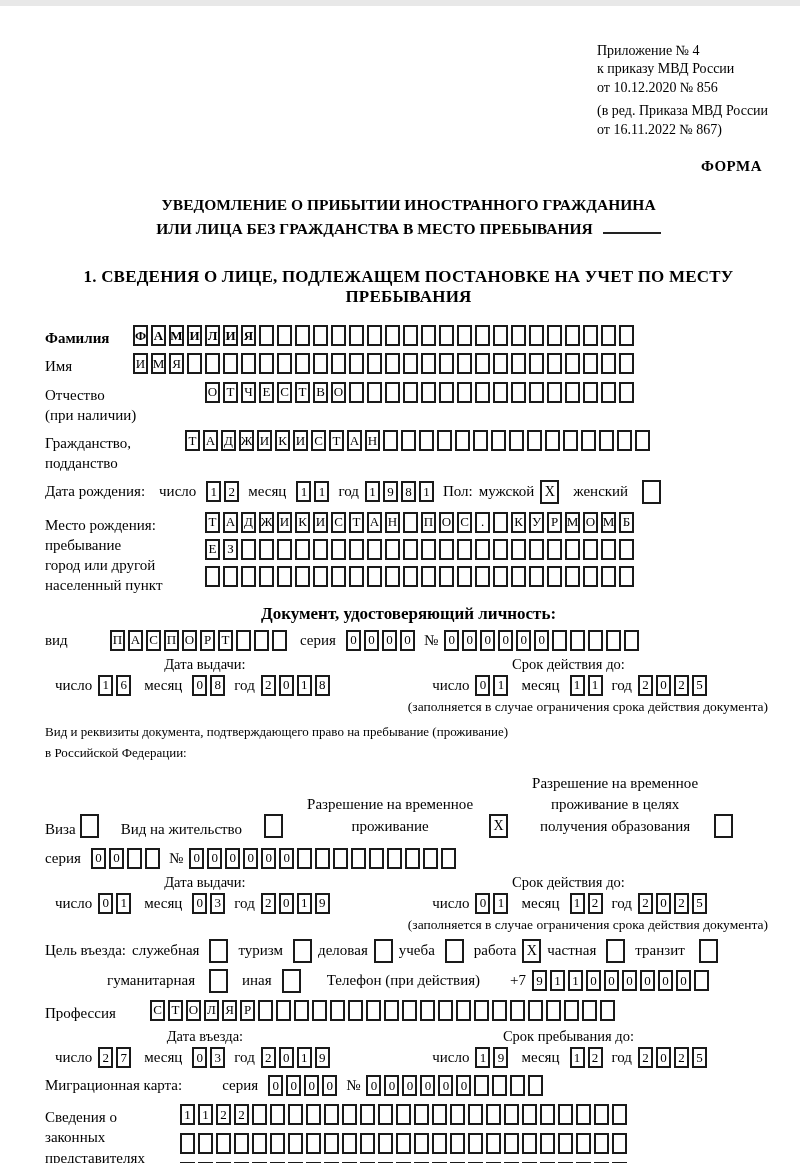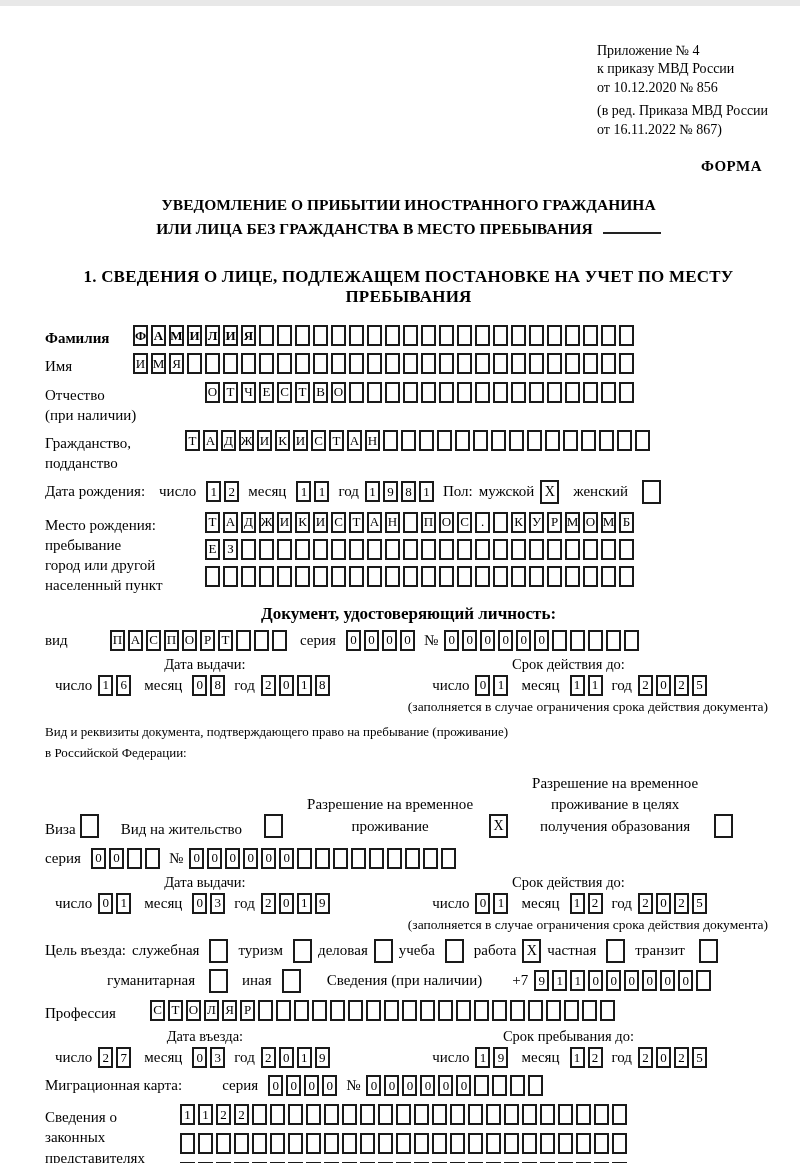--- a/index.html
+++ b/index.html
@@ -518,21 +518,21 @@
     <span class="chk ml10"></span>
     <span class="ml10">транзит</span>
     <span class="chk ml14"></span>
   </div>
 
   <div class="frow" style="align-items:center; margin-left:62px; margin-top:6px;">
     <span>гуманитарная</span>
     <span class="chk ml14"></span>
     <span class="ml14">иная</span>
     <span class="chk ml10"></span>
-    <span style="margin-left:26px;">Сведения (при наличии)</span>
+    <span style="margin-left:26px;">Телефон (при действия)</span>
     <span style="margin-left:30px;">+7</span>
     <span class="cells ml6">
         <span class="cell">9</span>
         <span class="cell">1</span>
         <span class="cell">1</span>
         <span class="cell">0</span>
         <span class="cell">0</span>
         <span class="cell">0</span>
         <span class="cell">0</span>
         <span class="cell">0</span>

